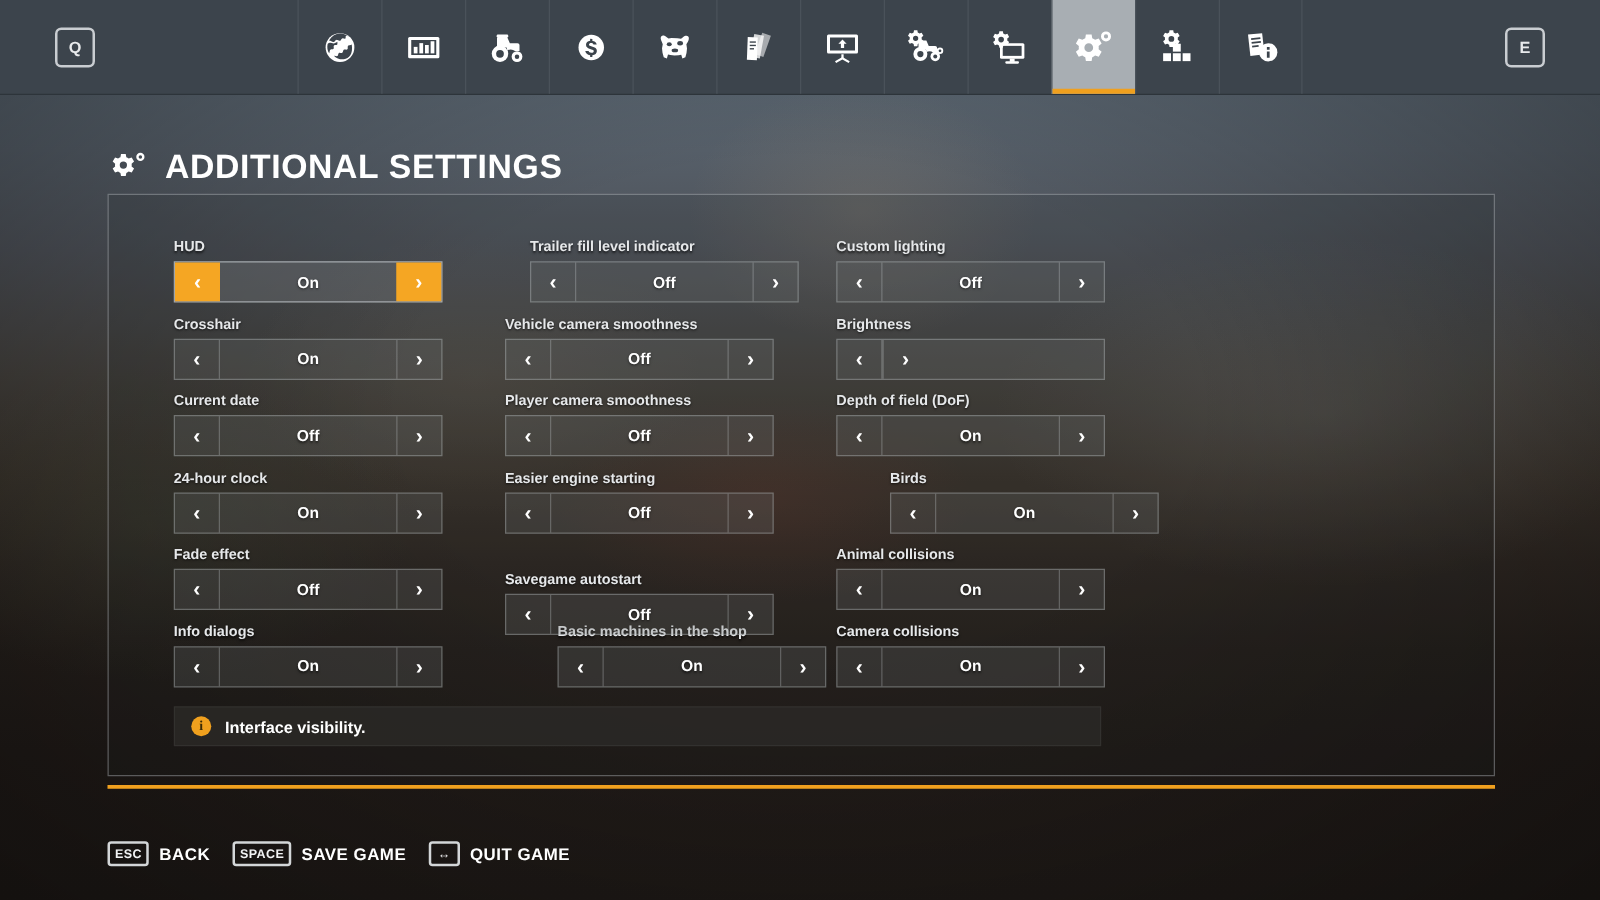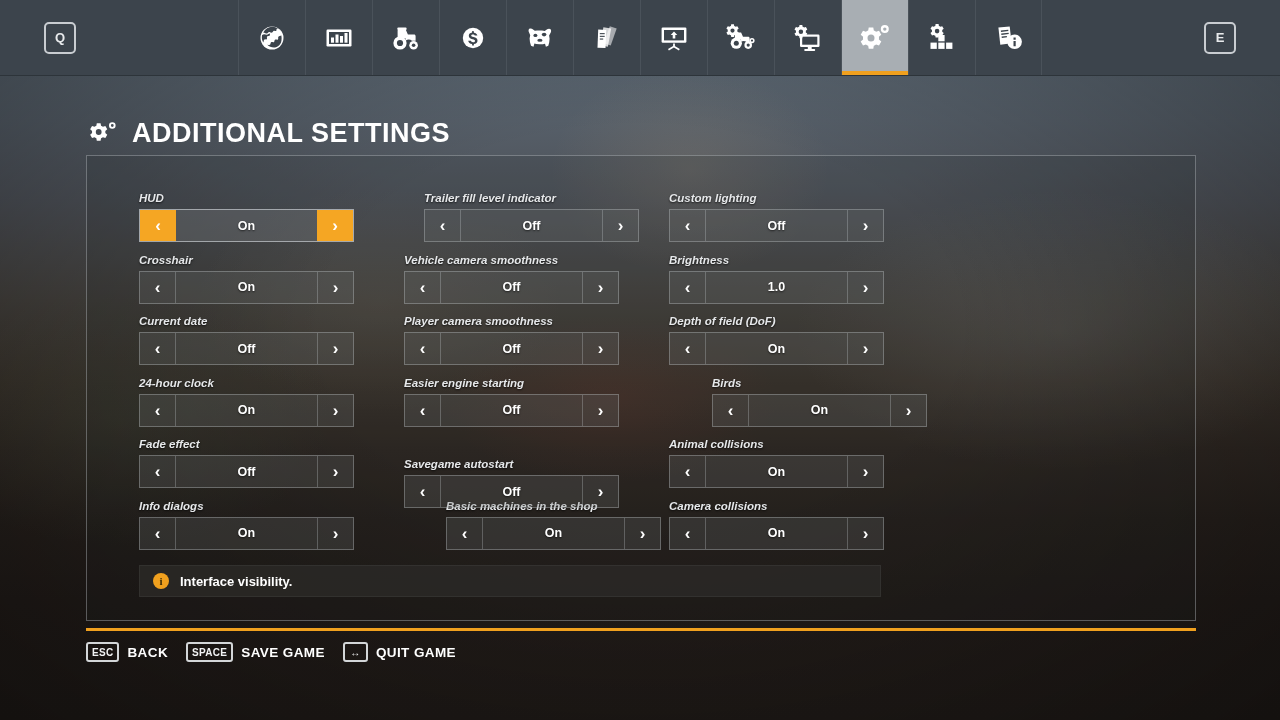--- a/index.html
+++ b/index.html
@@ -81,21 +81,20 @@
     display:grid;
     grid-template-columns:215px 50px 215px 50px 212px;
     grid-template-rows:repeat(6, 61.5px);
   }
 
   .setting { width:215px; }
   .setting-label {
     color:#e6e8ea; font-size:11.5px; font-weight:bold;
     margin-bottom:5px; white-space:nowrap;
     text-shadow:0 1px 2px rgba(0,0,0,0.7);
-    font-style:italic;
   }
   .setting-ctrl {
     position:relative; height:33px; display:flex; align-items:stretch;
     border:1px solid rgba(200,205,210,0.35);
     background:rgba(105,108,110,0.26);
   }
   .arrow {
     width:36px; display:flex; align-items:center; justify-content:center;
     color:#ffffff; font-size:17px; font-weight:bold; line-height:1;
     background:transparent;
@@ -130,21 +129,21 @@
   #info-text {
     color:#ffffff; font-size:13px; font-weight:bold;
   }
 
   
   #footer-rule {
     position:absolute; left:86px; top:628px; width:1110px; height:3px;
     background:#f0a01e;
   }
   #footer {
-    position:absolute; left:86px; top:639px; height:26px;
+    position:absolute; left:86px; top:670px; height:26px;
     display:flex; align-items:center; gap:18px;
   }
   .hint { display:flex; align-items:center; gap:8px; }
   .hint-key {
     min-width:25px; height:20px; padding:0 4px;
     border:2px solid #d3d6d8; border-radius:3px;
     display:flex; align-items:center; justify-content:center;
     color:#f2f3f4; font-size:10px; font-weight:bold; letter-spacing:0.3px;
   }
   .hint-label {
@@ -358,21 +357,20 @@
             <div class="value">Off</div>
             <div class="arrow right">›</div>
           </div>
         </div>
       </div>
       <div style="grid-area: 2 / 5;">
         <div class="setting">
           <div class="setting-label">Brightness</div>
           <div class="setting-ctrl">
             <div class="arrow left">‹</div>
-            <div class="value">1.0</div>
             <div class="arrow right">›</div>
           </div>
         </div>
       </div>
       <div style="grid-area: 3 / 1;">
         <div class="setting">
           <div class="setting-label">Current date</div>
           <div class="setting-ctrl">
             <div class="arrow left">‹</div>
             <div class="value">Off</div>

